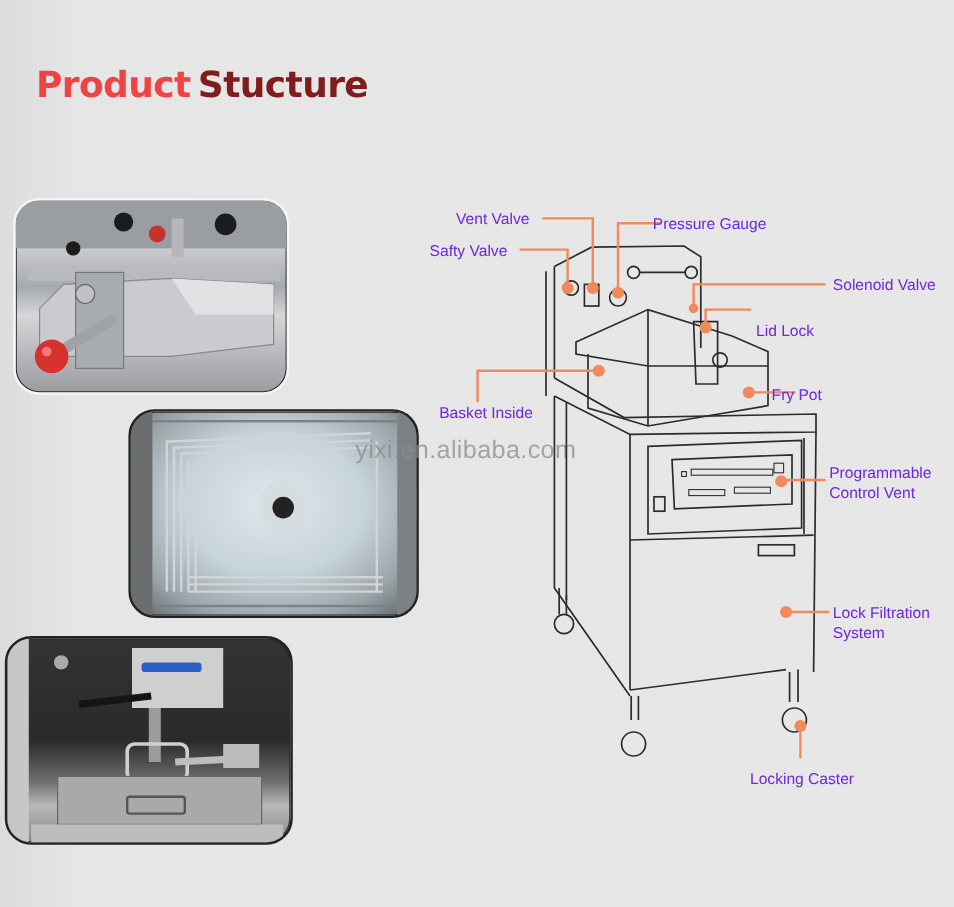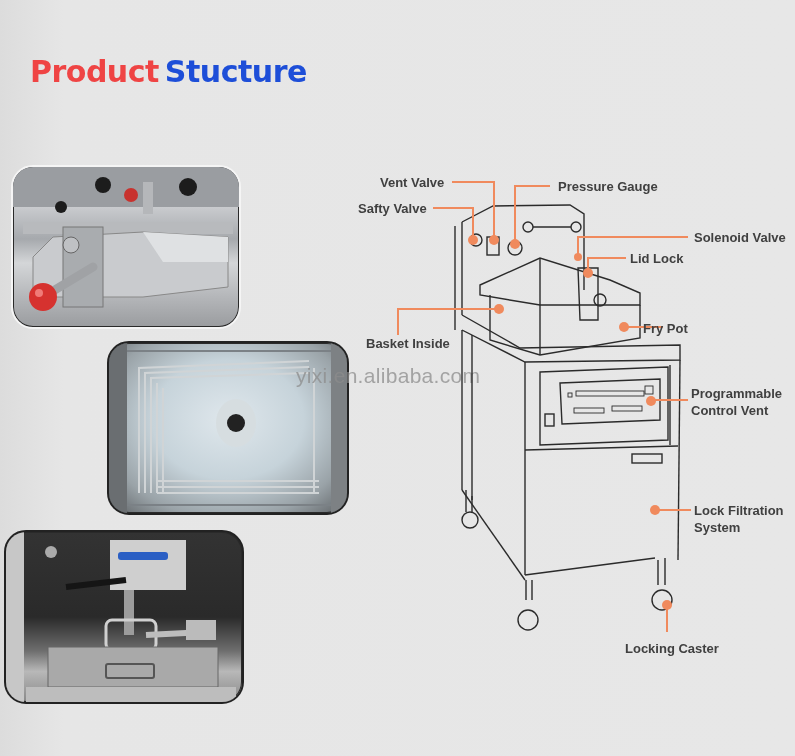--- a/index.html
+++ b/index.html
@@ -3,34 +3,34 @@
 <meta charset="utf-8">
 <style>
   html, body { margin: 0; padding: 0; }
   body {
     width: 795px; height: 756px; position: relative; overflow: hidden;
     background: linear-gradient(90deg, #dcdcdc 0%, #e6e6e6 8%, #e7e7e7 100%);
     font-family: "Liberation Sans", sans-serif;
   }
   .title { position: absolute; left: 30px; top: 54px; font-family: "DejaVu Sans", sans-serif; font-weight: bold; font-size: 30px; letter-spacing: -0.5px; }
   .title .t1 { color: #ef4444; }
-  .title .t2 { color: #1d4ed8; margin-left: 6px; }
+  .title .t2 { color: #7f1d1d; margin-left: 6px; }
 
   .photo { position: absolute; border-radius: 22px; overflow: hidden; border: 2px solid #f5f5f5; box-shadow: 0 0 0 1px #2a2a2a inset; }
   .photo1 { left: 11px; top: 165px; width: 226px; height: 160px;
     background: linear-gradient(180deg, #8c8f93 0%, #c9cbce 25%, #a6a9ad 45%, #d4d6d8 60%, #b6b8bb 80%, #9a9c9f 100%); }
   .photo2 { left: 107px; top: 341px; width: 238px; height: 170px;
     background: radial-gradient(ellipse at 50% 45%, #dfe7ec 0%, #c6d3da 45%, #9aa3a8 75%, #5b5f62 100%); border: 2px solid #222; }
   .photo3 { left: 4px; top: 530px; width: 236px; height: 170px;
     background: linear-gradient(180deg, #333 0%, #2a2a2a 50%, #6e6e6e 70%, #b8b8b8 82%, #888 100%); border: 2px solid #222; }
 
   .watermark { position: absolute; left: 296px; top: 364px; font-size: 21px; color: rgba(140,140,140,0.75); letter-spacing: 0.3px; }
 
   .diagram { position: absolute; left: 0; top: 0; }
-  .label { position: absolute; font-size: 13px; font-weight: bold; color: #404040; font-family: "Liberation Sans", sans-serif; line-height: 17px; }
+  .label { position: absolute; font-size: 13px; font-weight: normal; color: #6d28d9; font-family: "Liberation Sans", sans-serif; line-height: 17px; }
 </style>
 </head>
 <body>
 
 <div class="title">
   <span class="t1">Product</span><span class="t2">Stucture</span>
 </div>
 
 <div class="photo photo1">
   <svg width="226" height="160" viewBox="0 0 226 160">
@@ -168,24 +168,24 @@
     <circle cx="588" cy="273" r="5"></circle>
     <circle cx="499" cy="309" r="5"></circle>
     <circle cx="624" cy="327" r="5"></circle>
     <circle cx="651" cy="401" r="5"></circle>
     <circle cx="655" cy="510" r="5"></circle>
     <circle cx="667" cy="605" r="5"></circle>
   </g>
 </svg>
 
 <div class="label" style="left:380px;top:174px;">Vent Valve</div>
-<div class="label" style="left:558px;top:178px;">Pressure Gauge</div>
+<div class="label" style="left:544px;top:178px;">Pressure Gauge</div>
 <div class="label" style="left:358px;top:200px;">Safty Valve</div>
 <div class="label" style="left:694px;top:229px;">Solenoid Valve</div>
-<div class="label" style="left:630px;top:250px;">Lid Lock</div>
+<div class="label" style="left:630px;top:267px;">Lid Lock</div>
 <div class="label" style="left:366px;top:335px;">Basket Inside</div>
 <div class="label" style="left:643px;top:320px;">Fry Pot</div>
 <div class="label" style="left:691px;top:385px;">
   <div>Programmable</div>
   <div>Control Vent</div>
 </div>
 <div class="label" style="left:694px;top:502px;">
   <div>Lock Filtration</div>
   <div>System</div>
 </div>

